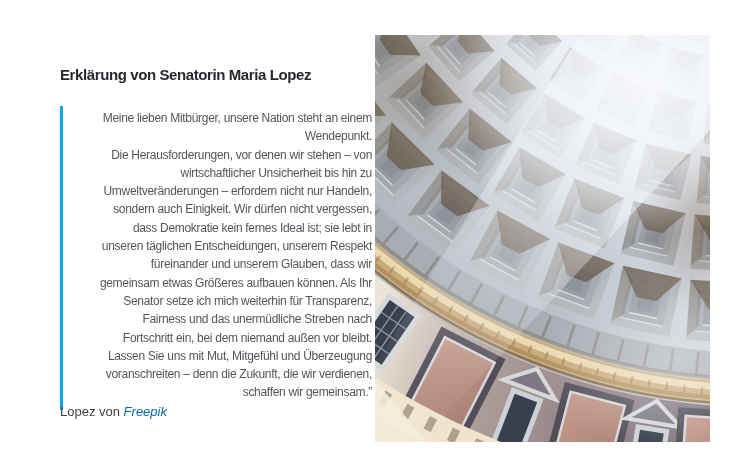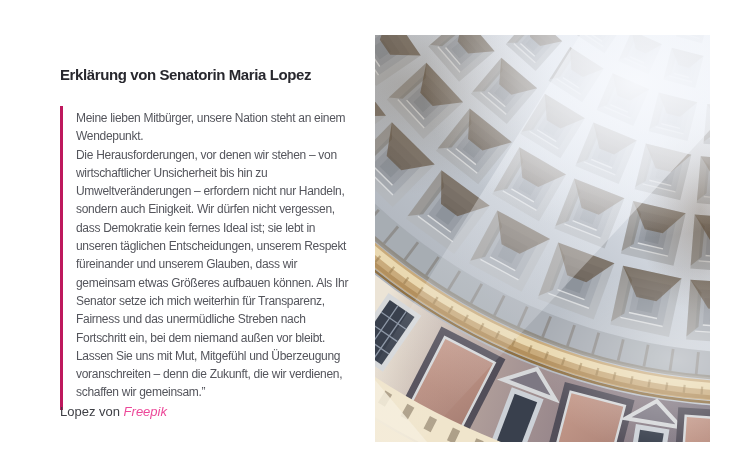--- a/index.html
+++ b/index.html
@@ -6,28 +6,28 @@
   body{
     width:750px;height:473px;position:relative;background:#ffffff;
     font-family:"Liberation Sans", sans-serif;overflow:hidden;
   }
   .text-col{position:absolute;left:60px;top:48px;width:312px;}
   .page-title{
     font-size:15px;font-weight:bold;letter-spacing:-0.4px;color:#28282e;
     margin:16px 0 20px 0;line-height:22px;white-space:nowrap;
   }
   .quote-block{
-    margin:0;border-left:3px solid #be185d;padding:3px 0 8px 13px;
+    margin:0;border-left:3px solid #0ea5e9;padding:3px 0 8px 13px;text-align:right;
   }
   .quote-text{
     white-space:pre-line;font-size:12px;line-height:18.3px;letter-spacing:-0.3px;
     color:#54555c;
   }
   .caption{position:absolute;left:60px;top:403px;font-size:13px;color:#3e3f45;line-height:18px;}
-  .caption .freepik-link{color:#ec4899;font-style:italic;text-decoration:none;cursor:pointer;}
+  .caption .freepik-link{color:#0369a1;font-style:italic;text-decoration:none;cursor:pointer;}
   .photo{
     position:absolute;left:375px;top:35px;width:335px;height:407px;
     background:#c9ced6;overflow:hidden;
   }
   .photo svg{display:block;width:335px;height:407px;}
 </style>
 </head>
 <body>
 
 <div class="text-col">

